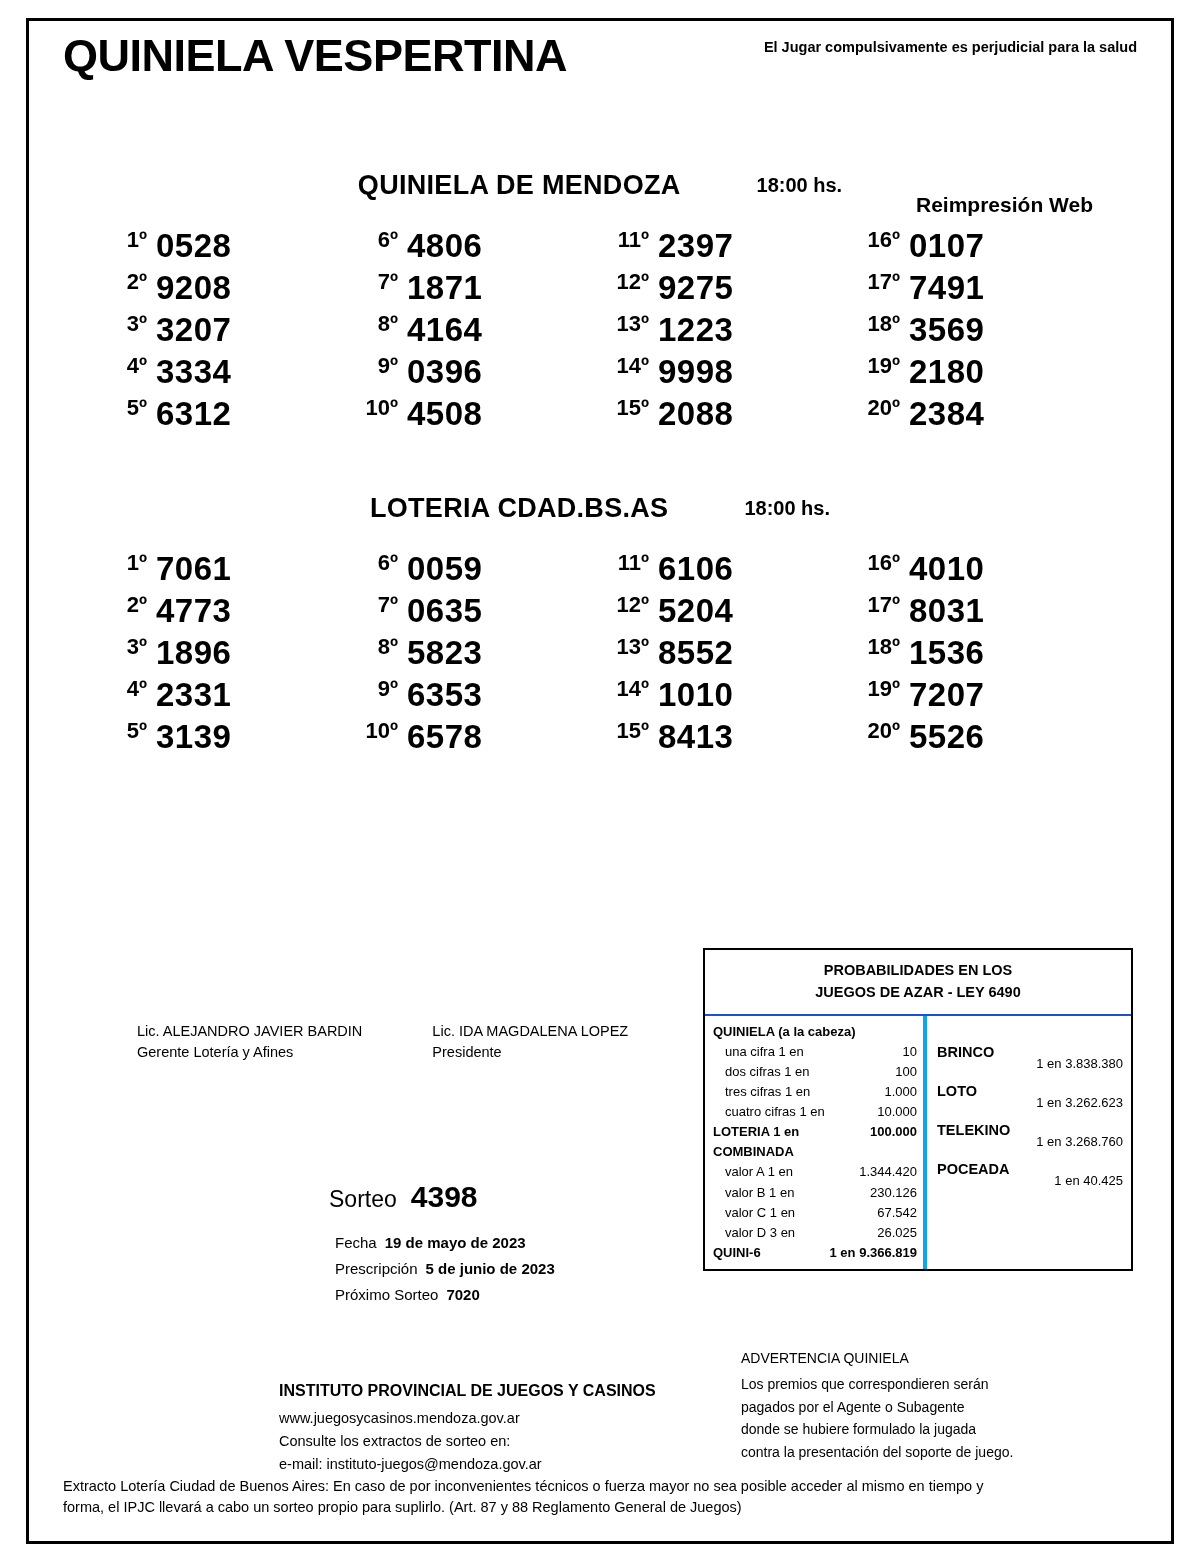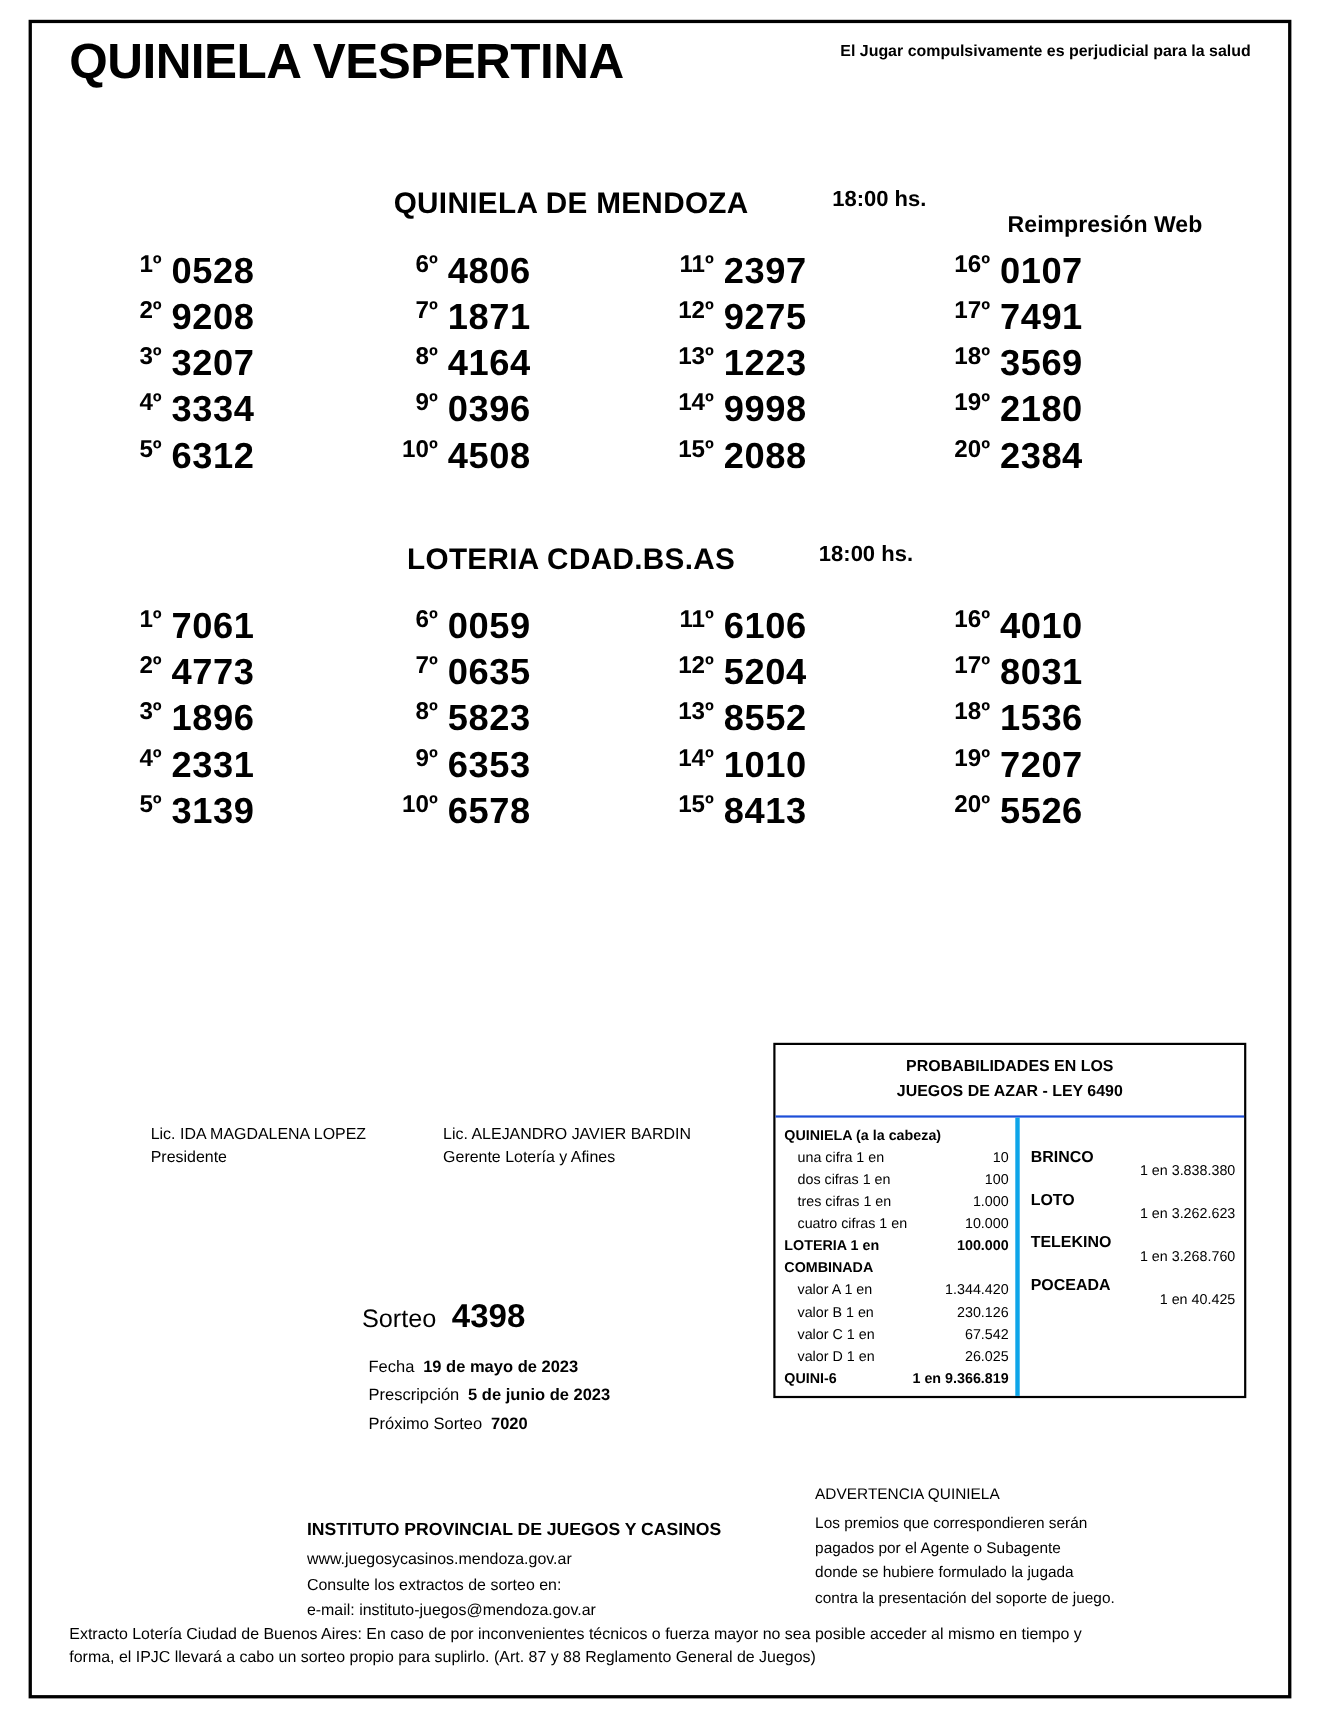--- a/index.html
+++ b/index.html
@@ -56,21 +56,21 @@
     font-size: 21px;
     font-weight: bold;
   }
 
   
   .section {
     margin-top: 10px;
   }
   .section-head {
     display: flex;
-    align-items: flex-start;
+    align-items: center;
     justify-content: center;
     gap: 76px;
     margin-bottom: 26px;
   }
   .section-title {
     font-size: 27px;
     font-weight: bold;
     letter-spacing: 0.3px;
   }
   .section-time {
@@ -405,26 +405,26 @@
           </div>
           <div class="cell">
             <span class="pos">20º</span>
             <span class="num">5526</span>
           </div>
         </div>
     </div>
 
     <div class="signatures">
       <div>
+        <div class="sig-name">Lic. ALEJANDRO JAVIER BARDIN</div>
+        <div class="sig-role">Gerente Lotería y Afines</div>
+      </div>
+      <div>
         <div class="sig-name">Lic. IDA MAGDALENA LOPEZ</div>
         <div class="sig-role">Presidente</div>
-      </div>
-      <div>
-        <div class="sig-name">Lic. ALEJANDRO JAVIER BARDIN</div>
-        <div class="sig-role">Gerente Lotería y Afines</div>
       </div>
     </div>
 
     <div class="sorteo-block">
       <div class="sorteo-line1">
         <span>Sorteo</span><span class="sorteo-num">4398</span>
       </div>
       <div class="sorteo-row">
         <span class="k">Fecha</span><span class="v">19 de mayo de 2023</span>
       </div>
@@ -477,21 +477,21 @@
             </div>
             <div class="p-row p-indent">
               <span class="lbl">valor B 1 en</span>
               <span class="val">230.126</span>
             </div>
             <div class="p-row p-indent">
               <span class="lbl">valor C 1 en</span>
               <span class="val">67.542</span>
             </div>
             <div class="p-row p-indent">
-              <span class="lbl">valor D 1 en</span>
+              <span class="lbl">valor D 3 en</span>
               <span class="val">26.025</span>
             </div>
             <div class="p-row p-bold">
               <span class="lbl">QUINI-6</span>
               <span class="val">1 en  9.366.819</span>
             </div>
           </div>
         <div class="prob-right" id="prob-right">
             <div class="r-item">
               <div class="r-name">BRINCO</div>

